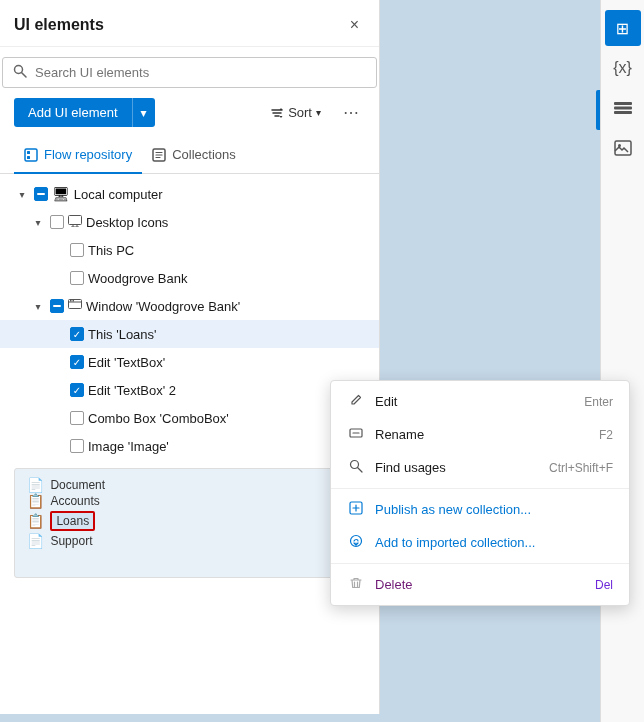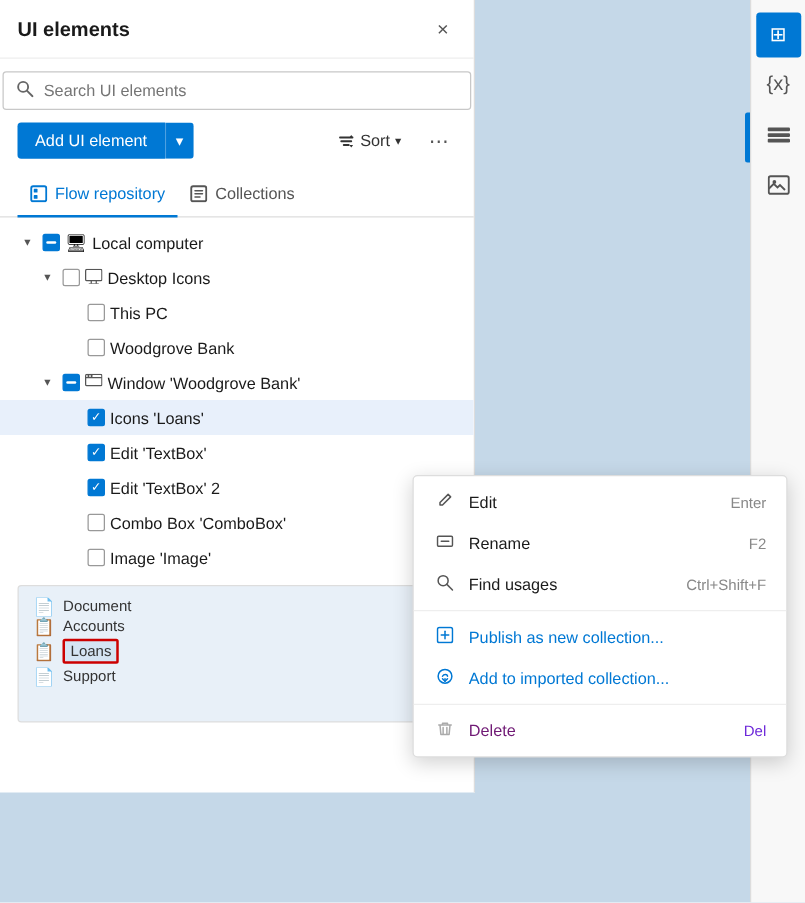--- a/index.html
+++ b/index.html
@@ -11,21 +11,21 @@
       height: 722px;
       overflow: hidden;
       position: relative;
     }
 
     
     .panel {
       position: absolute;
       left: 0; top: 0;
       width: 380px;
-      height: 634px;
+      height: 714px;
       background: #fff;
       border-right: 1px solid #ddd;
       display: flex;
       flex-direction: column;
     }
 
     
     .panel-header {
       display: flex;
       align-items: center;
@@ -453,21 +453,21 @@
           <rect x="2" y="1" width="1.5" height="1.5" rx="0.3" fill="#555"></rect>
           <rect x="4.5" y="1" width="1.5" height="1.5" rx="0.3" fill="#555"></rect>
         </svg>
       </span>
       <span class="item-label">Window 'Woodgrove Bank'</span>
     </div>
 
     <div class="tree-item indent2 selected">
       <span class="expand-spacer"></span>
       <div class="checkbox checked">✓</div>
-      <span class="item-label">Icons 'Loans'</span>
+      <span class="item-label">This 'Loans'</span>
     </div>
 
     <div class="tree-item indent2">
       <span class="expand-spacer"></span>
       <div class="checkbox checked">✓</div>
       <span class="item-label">Edit 'TextBox'</span>
     </div>
 
     <div class="tree-item indent2">
       <span class="expand-spacer"></span>

